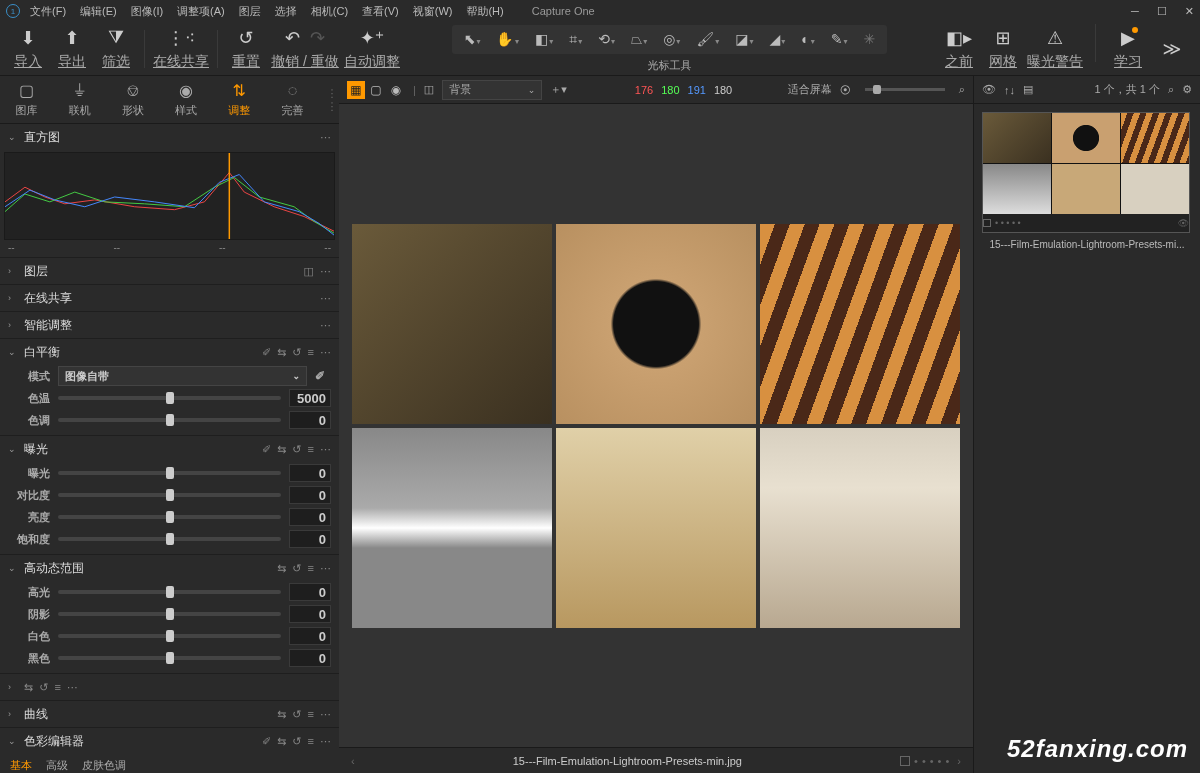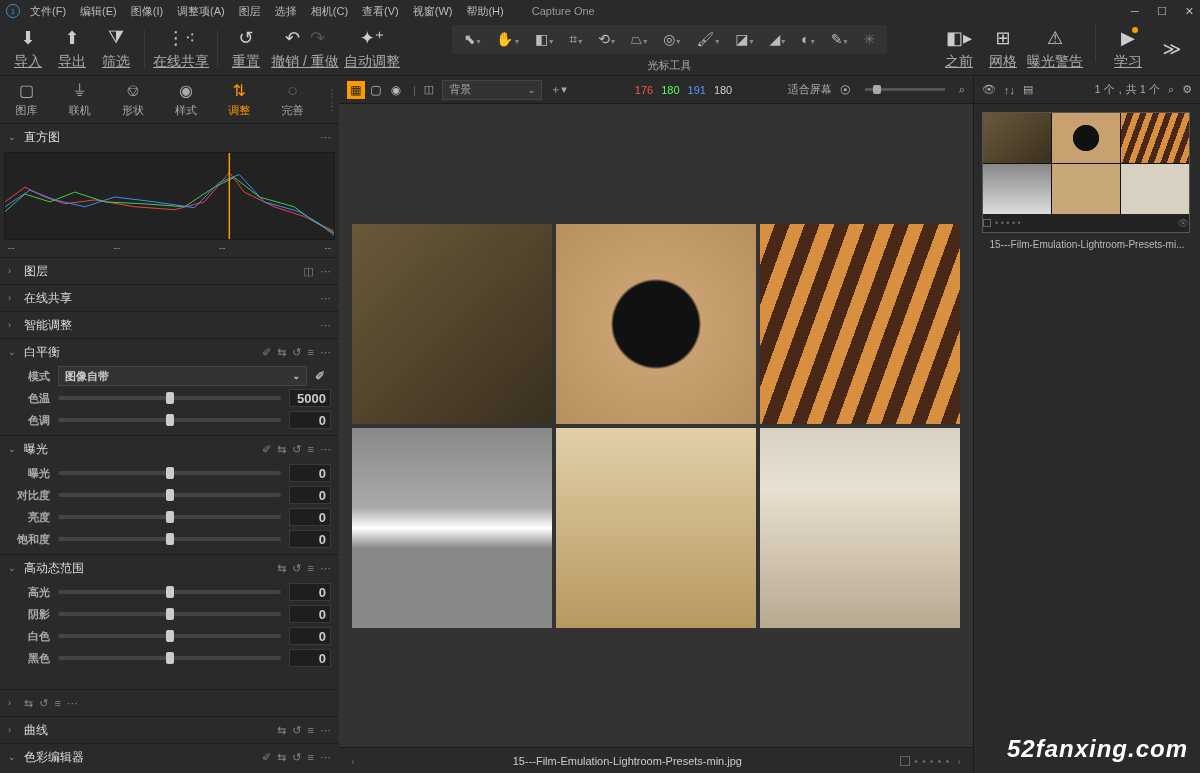--- a/index.html
+++ b/index.html
@@ -366,21 +366,21 @@
             </div>
             <div class="val">0</div>
           </div>
       <div class="row">
             <span class="lbl">白色</span>
             <div class="slider">
               <div class="hnd" style="left:50%"></div>
             </div>
             <div class="val">0</div>
           </div>
-      <div class="row" style="margin-bottom:20px">
+      <div class="row" style="margin-bottom:4px">
             <span class="lbl">黑色</span>
             <div class="slider">
               <div class="hnd" style="left:50%"></div>
             </div>
             <div class="val">0</div>
           </div>
     </div>
     <div class="section">
           <div class="sec-head">
             <span class="chev">›</span>

